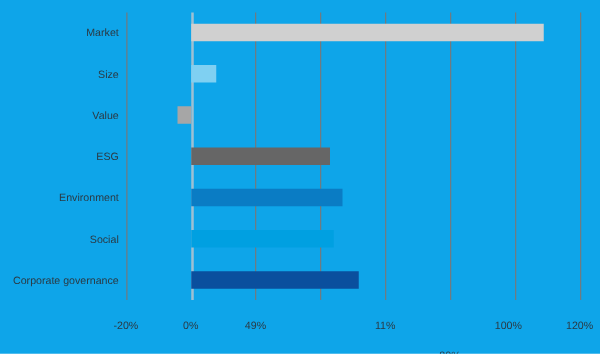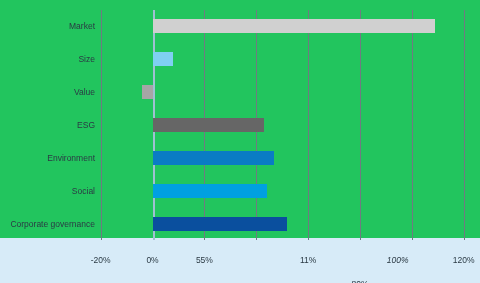--- a/index.html
+++ b/index.html
@@ -9,22 +9,22 @@
   body {
     width: 480px;
     height: 283px;
     background: #d7ebf8;
     font-family: "Liberation Sans", sans-serif;
     overflow: hidden;
   }
   #chart-root {
     position: relative;
     width: 480px;
-    height: 238px;
-    background: #22c55e;
+    height: 283px;
+    background: #0ea5e9;
   }
   
   .plot {
     position: absolute;
     left: 100.7px;      
     top: 10px;
     width: 362.6px;     
     height: 230px;
   }
   .gridline {
@@ -117,20 +117,20 @@
     </div>
     <div class="bar-row" style="top:165px">
       <div class="bar" style="left: 51.8571px; width: 114.086px; background: rgb(0, 160, 225);"></div>
     </div>
     <div class="bar-row" style="top:198px">
       <div class="bar" style="left: 51.8571px; width: 134.829px; background: rgb(10, 79, 158);"></div>
     </div>
 
     <div class="tick-label" style="left:0px">-20%</div>
     <div class="tick-label" style="left: 51.8571px;">0%</div>
-    <div class="tick-label" style="left: 103.714px;">55%</div>
+    <div class="tick-label" style="left: 103.714px;">49%</div>
     <div class="tick-label" style="left: 207.429px;">11%</div>
     <div class="tick-label" style="left: 259.286px; margin-top: 24px;">80%</div>
-    <div class="tick-label" style="left: 297px; font-style: italic;">100%</div>
+    <div class="tick-label" style="left: 306px;">100%</div>
     <div class="tick-label" style="left: 363px;">120%</div>
 
   </div>
 </div>
 
 </body></html>

